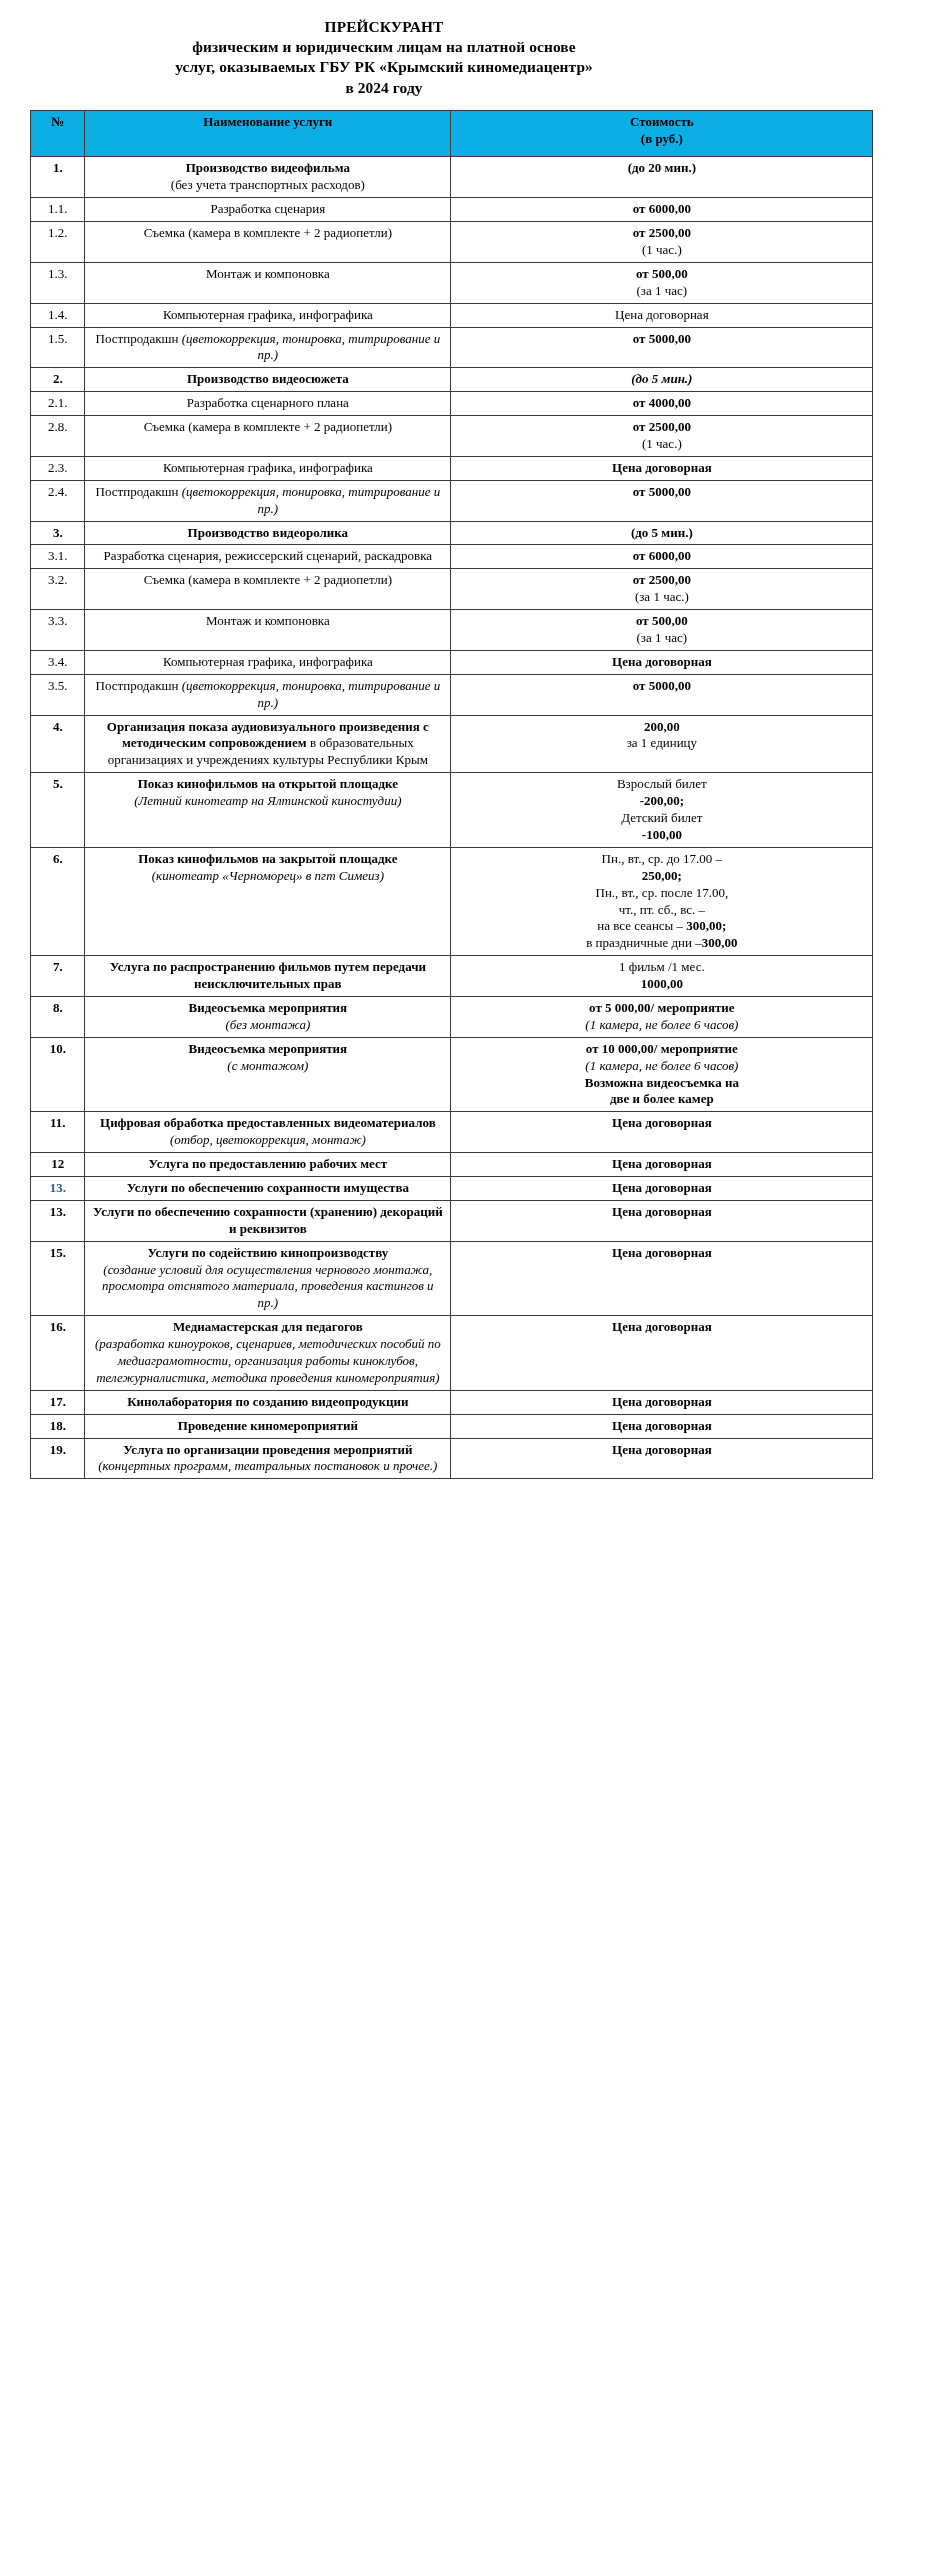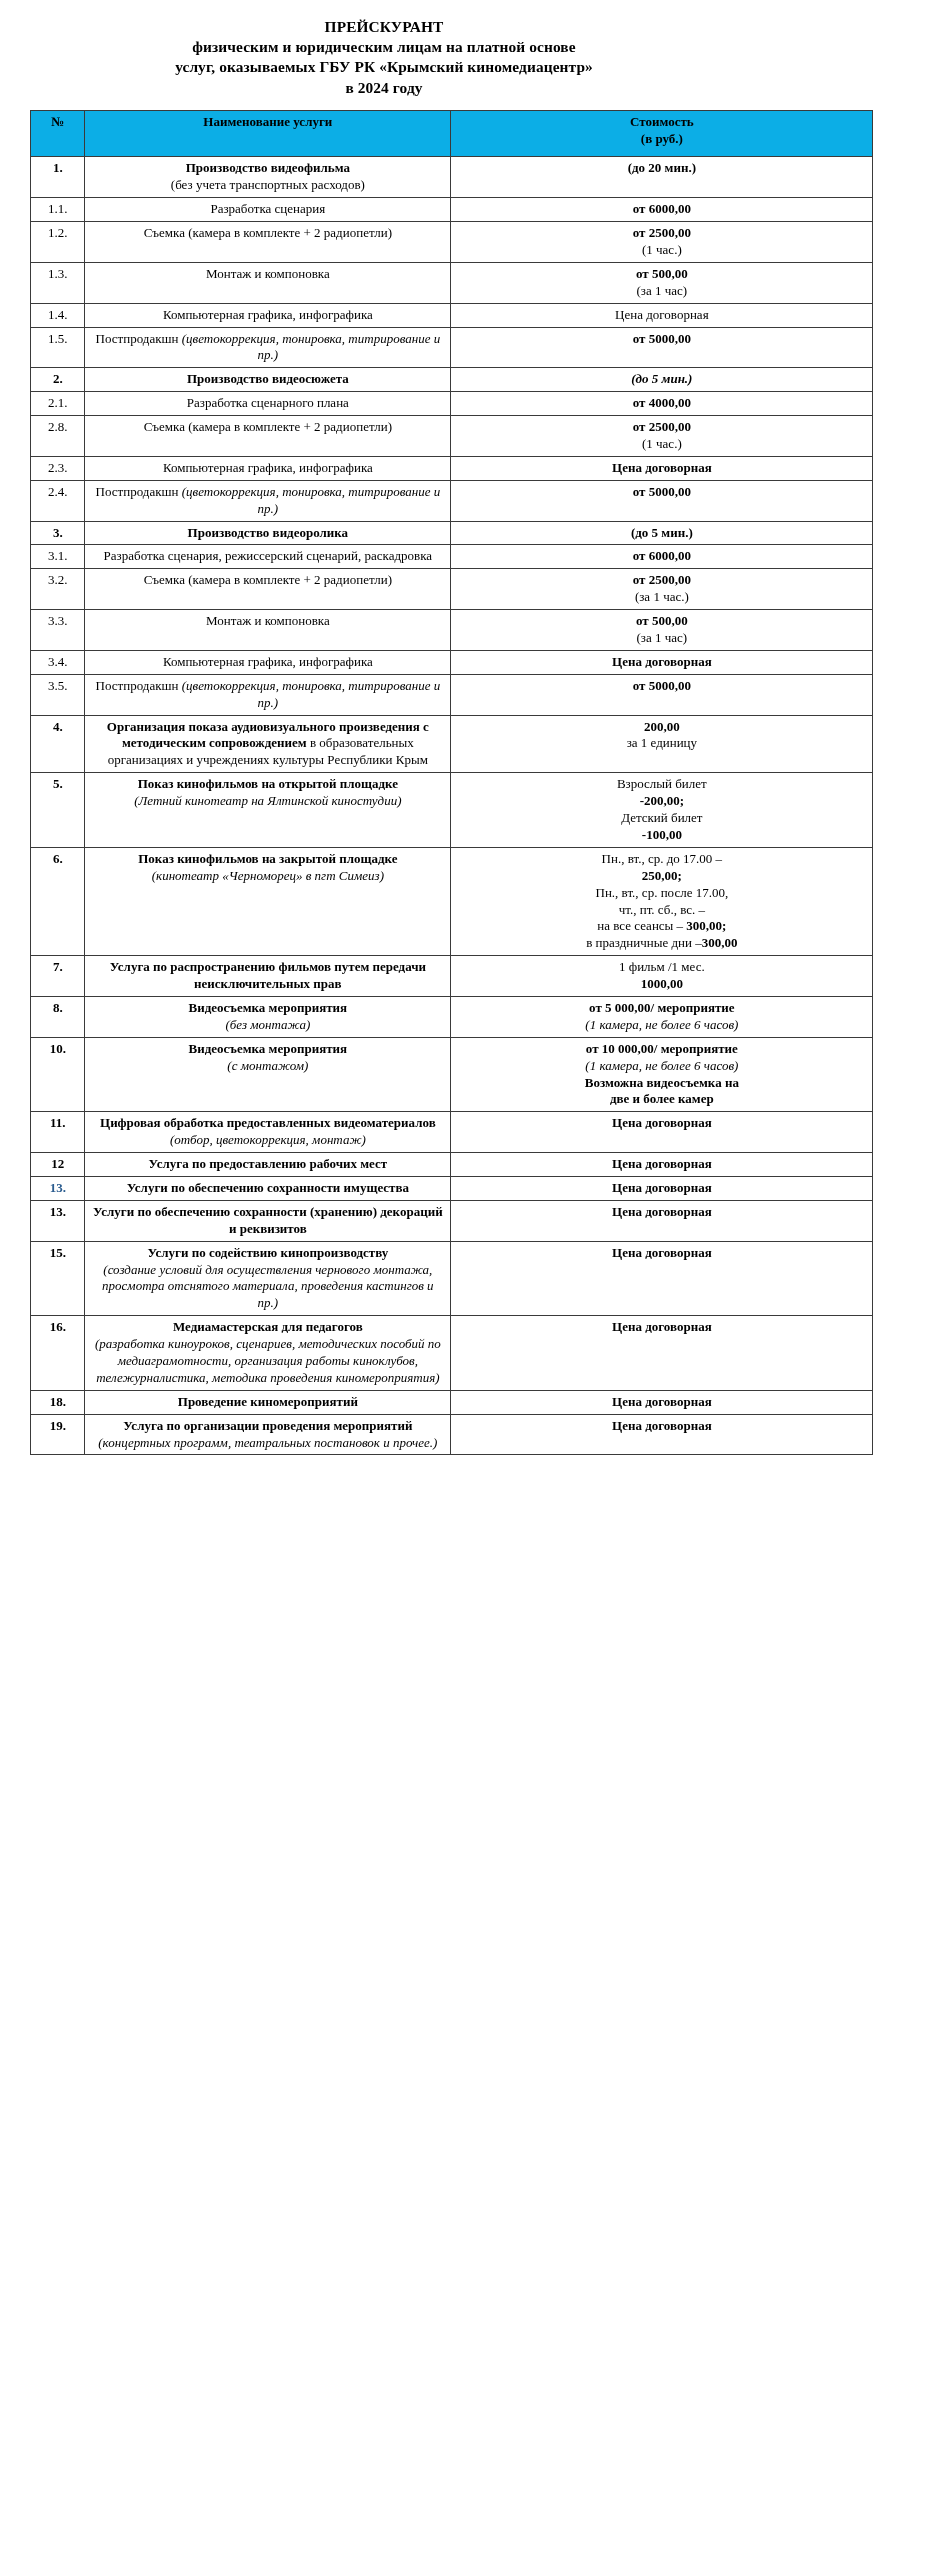--- a/index.html
+++ b/index.html
@@ -323,20 +323,27 @@
           </td>
         </tr>
         <tr>
           <td class="num b">16.</td>
           <td class="name"><span class="b">Медиамастерская для педагогов</span><span class="i blk">(разработка киноуроков, сценариев, методических пособий по медиаграмотности, организация работы киноклубов, тележурналистика, методика проведения киномероприятия)</span></td>
           <td class="price">
             <span class="blk b">Цена договорная</span>
           </td>
         </tr>
         <tr>
+          <td class="num b">17.</td>
+          <td class="name"><span class="b">Кинолаборатория по созданию видеопродукции</span></td>
+          <td class="price">
+            <span class="blk b">Цена договорная</span>
+          </td>
+        </tr>
+        <tr>
           <td class="num b">18.</td>
           <td class="name"><span class="b">Проведение киномероприятий</span></td>
           <td class="price">
             <span class="blk b">Цена договорная</span>
           </td>
         </tr>
         <tr>
           <td class="num b">19.</td>
           <td class="name"><span class="b">Услуга по организации проведения мероприятий </span><span class="i">(концертных программ, театральных постановок и прочее.)</span></td>
           <td class="price">

